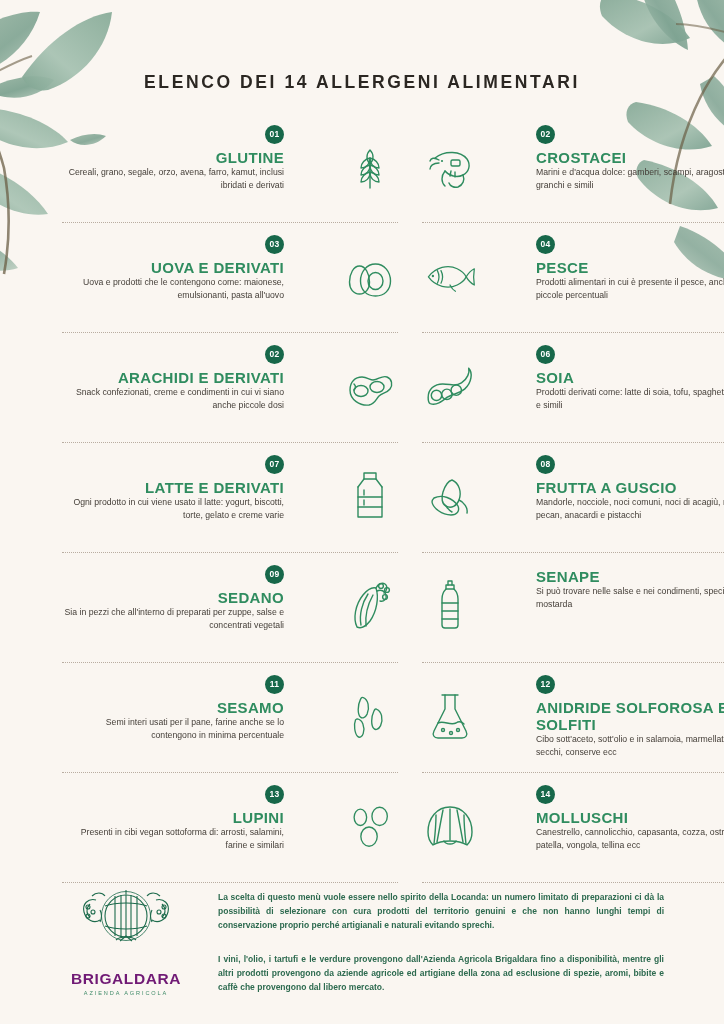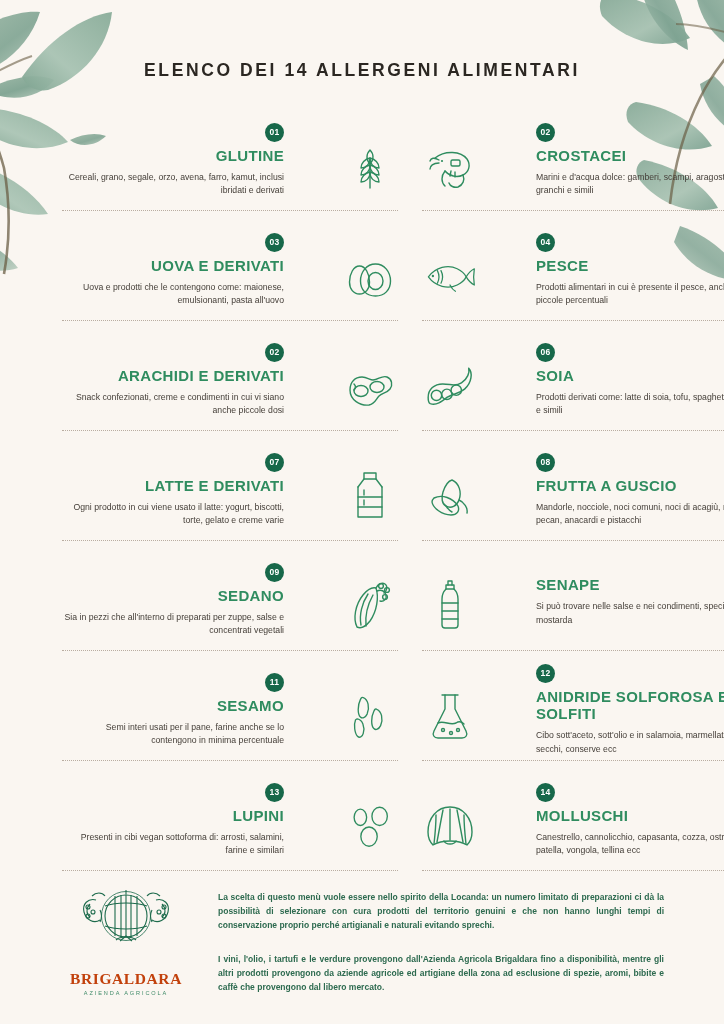--- a/index.html
+++ b/index.html
@@ -27,21 +27,21 @@
   }
   .leaf-tl { position: absolute; top: -18px; left: -30px; }
   .leaf-tr { position: absolute; top: -20px; right: -26px; }
 
   
   .page {
     position: relative;
     z-index: 2;
     width: 724px;
     height: 1024px;
-    padding: 0;
+    padding: 12px;
   }
 
   .title-wrap {
     padding-top: 60px;
     text-align: center;
   }
   .page-title {
     font-size: 17.5px;
     font-weight: bold;
     letter-spacing: 2.6px;
@@ -56,21 +56,21 @@
     display: grid;
     grid-template-columns: 1fr 1fr;
     column-gap: 24px;
   }
 
   .cell {
     position: relative;
     height: 110px;
     padding-bottom: 12px;
     display: flex;
-    align-items: center;
+    align-items: flex-start;
     gap: 44px;
   }
   .cell::after {
     content: "";
     position: absolute;
     left: 0; right: 0;
     bottom: 8px;
     height: 0;
     border-top: 1px dotted #b9ada1;
   }
@@ -108,21 +108,20 @@
 
   .name {
     margin-top: 5px;
     font-size: 15px;
     font-weight: bold;
     color: #2f8c5f;
     letter-spacing: 0.35px;
   }
 
   .desc {
-    margin-top: 7px;
     font-size: 8.7px;
     line-height: 1.55;
     color: #46403a;
   }
 
   .icon-box {
     width: 56px;
     height: 58px;
     display: flex;
     align-items: center;
@@ -146,22 +145,21 @@
     flex: 0 0 auto;
     width: 132px;
     text-align: center;
     padding-top: 4px;
   }
   .logo-name {
     margin-top: 18px;
     font-size: 15.5px;
     font-weight: bold;
     letter-spacing: 0.6px;
-    color: #c2410c;
-    font-family: Liberation Serif, serif;
+    color: #701a75;
   }
   .logo-sub {
     margin-top: 2px;
     font-size: 5.6px;
     letter-spacing: 1.9px;
     color: #3f8a68;
   }
   .footer-text { flex: 1 1 auto; padding-top: 6px; font-weight: bold; }
   .footer-p {
     font-size: 8.5px;

